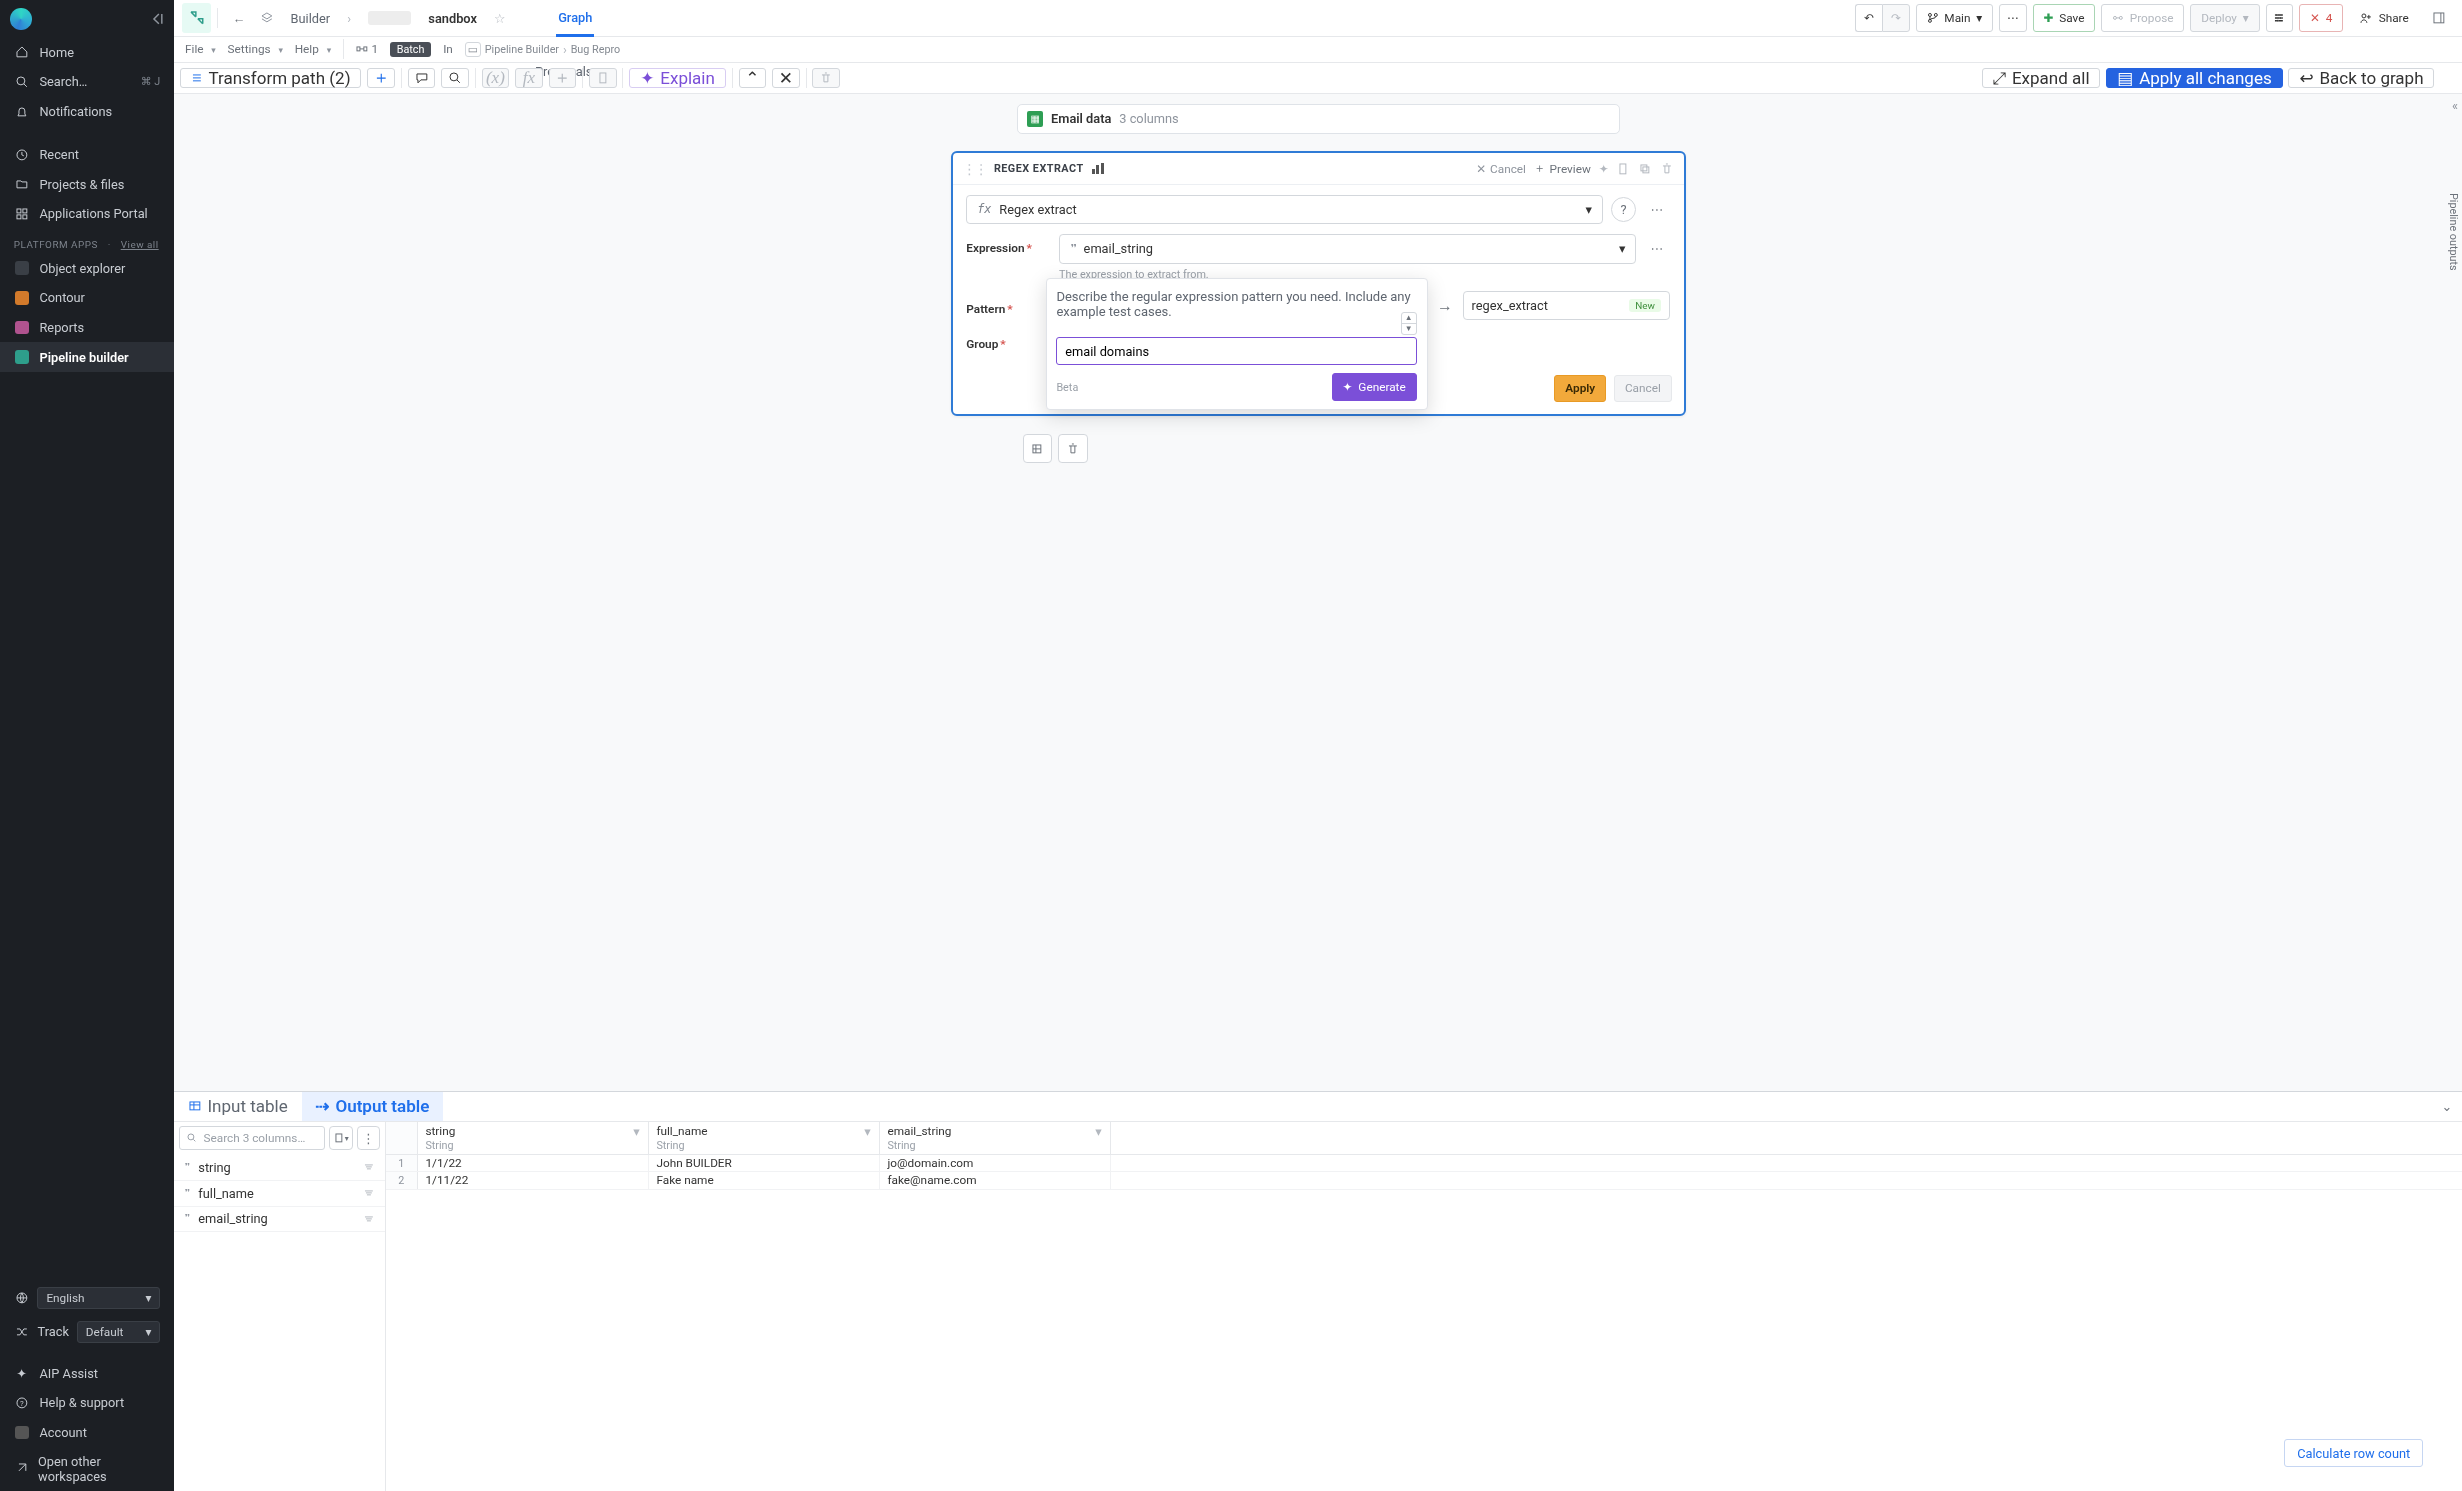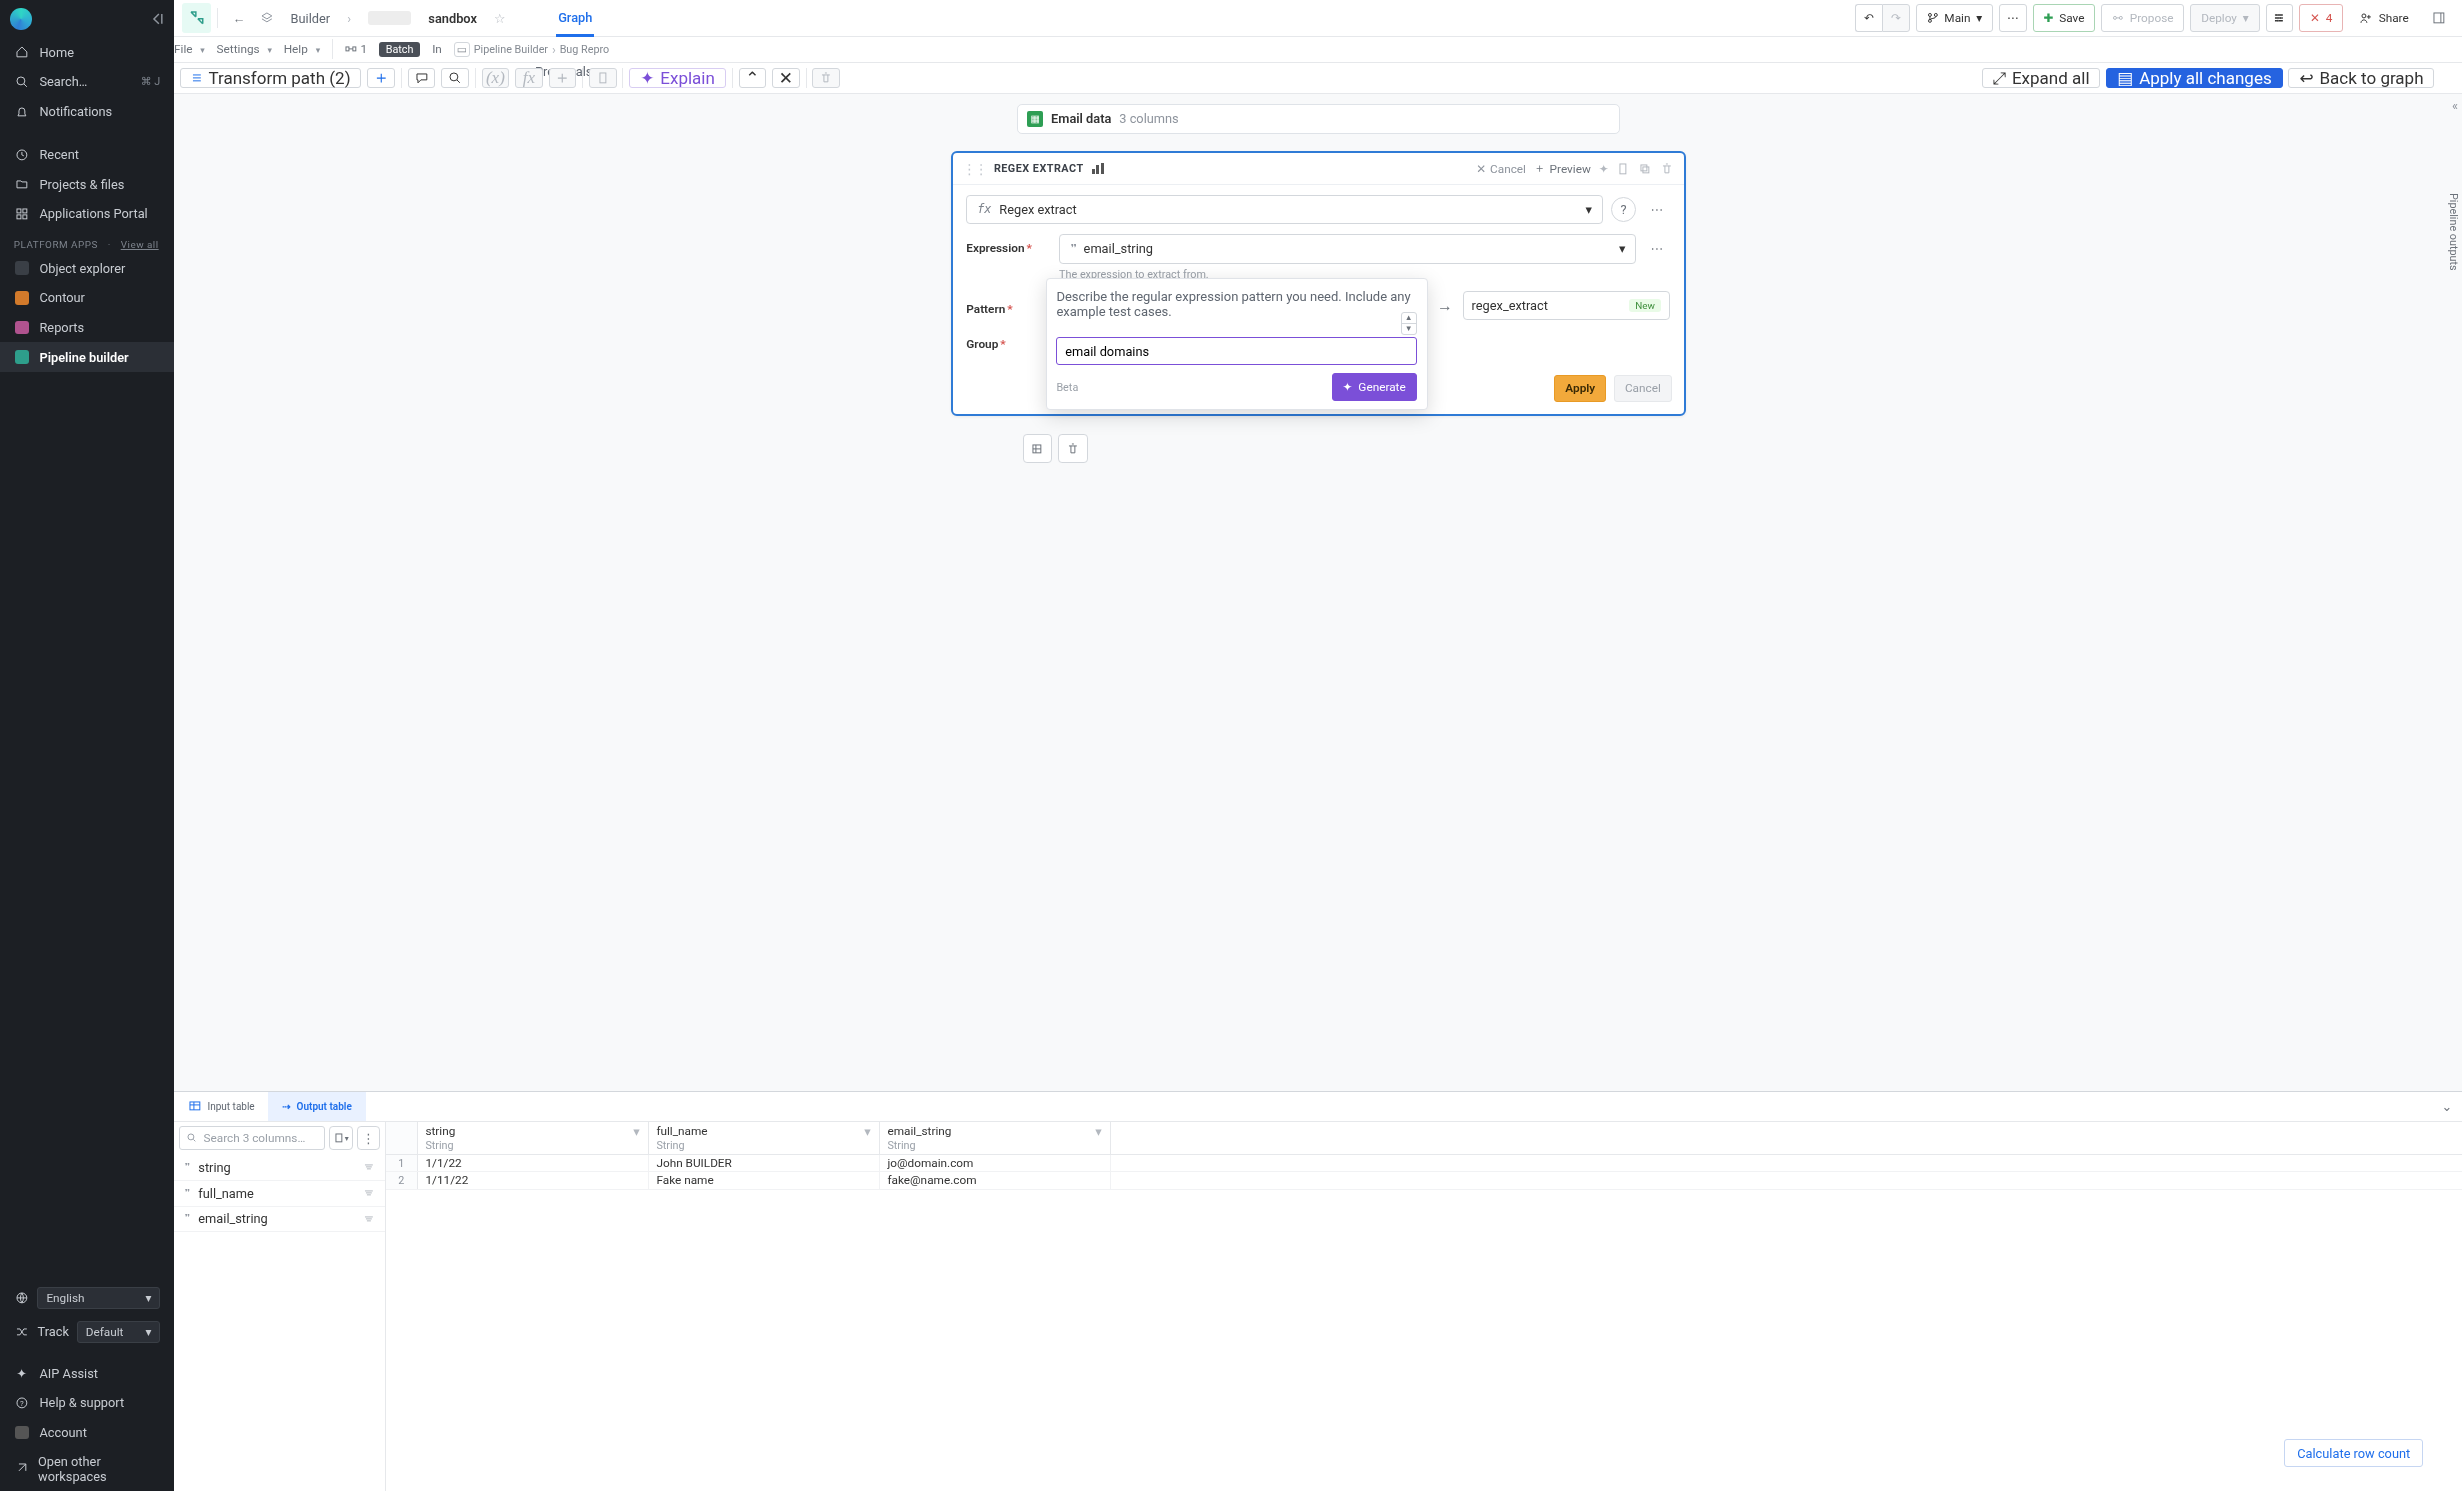--- a/index.html
+++ b/index.html
@@ -47,21 +47,21 @@
 .btn.green { border-color:#a9d5b4; }
 .btn.green .dot, .btn .save-icon { color:#2e9e54; }
 .btn.propose { color:#b3b8bf; }
 .btn.error-count { border-color:#e8b4b4; color:#d5544f; }
 .btn-group { display:flex; }
 .btn-group .btn { border-radius:0; border-right:none; }
 .btn-group .btn:first-child { border-radius:3px 0 0 3px; }
 .btn-group .btn:last-child { border-radius:0 3px 3px 0; border-right:1px solid #d3d7dc; }
 
 
-.subbar { height: 25.6px; border-bottom:1px solid #e6e8eb; display:flex; align-items:center; padding: 0 0; gap:11.8px; font-size:11.8px; color:#6c727a; }
+.subbar { height: 25.6px; border-bottom:1px solid #e6e8eb; display:flex; align-items:center; padding: 0 11px; gap:11.8px; font-size:11.8px; color:#6c727a; }
 .menu-item { display:flex; align-items:center; gap:3.9px; cursor:pointer; }
 .chip { background:#4a4f57; color:#fff; padding:1px 6.9px; border-radius:3px; font-size:10.8px; }
 .mini-breadcrumb { display:flex; align-items:center; gap:3.9px; font-size:10.8px; color:#848a92; }
 .mini-breadcrumb .pill { border:1px solid #d3d7dc; border-radius:3px; padding:0 2px; }
 
 
 .toolbar { height: 31.5px; border-bottom:1px solid #e6e8eb; display:flex; align-items:center; padding:0 5.9px; gap:5.9px; }
 .sep-v { width:1px; height:19.7px; background:#e6e8eb; }
 .toolbar .btn { height:20px; font-size:17px; }
 .btn.explain { color:#7b4fd8; border-color:#d8cdf2; }
@@ -127,21 +127,21 @@
 
 
 .tx-search-row { width: 591px; margin: 17.7px auto 0; display:flex; gap:5.9px; align-items:center; }
 .tx-search { flex:1; border:1px solid #d3d7dc; border-radius:3.9px; height:29.6px; display:flex; align-items:center; padding:0 9.9px; color:#9aa0a8; gap:7.9px; background:#fff; }
 .slash-hint { background:#f1f2f4; color:#9aa0a8; padding:0 5.9px; border-radius:3px; font-size:11.8px; }
 .sq-btn { width:29.6px; height:29.6px; border:1px solid #d3d7dc; border-radius:3.9px; display:inline-flex; align-items:center; justify-content:center; background:#fff; color:#6c727a; cursor:pointer; }
 
 
 .preview { height: 400px; border-top:1px solid #d3d7dc; display:flex; flex-direction:column; background:#fff; }
 .preview-tabs { height:29.6px; display:flex; align-items:stretch; border-bottom:1px solid #e6e8eb; position:relative; }
-.pv-tab { padding:0 13.8px; display:flex; align-items:center; gap:5.9px; font-size:10px; cursor:pointer; color:#5f6670; }
+.pv-tab { padding:0 13.8px; display:flex; align-items:center; gap:5.9px; font-size:17px; cursor:pointer; color:#5f6670; }
 .pv-tab.input { background:#fff; }
 .pv-tab.output { background:#e9f1ff; color:#1f6feb; font-weight:600; }
 .pv-expand { margin-left:auto; padding:0 9.9px; display:flex; align-items:center; color:#6c727a; cursor:pointer; }
 
 .preview-body { flex:1; display:flex; min-height:0; }
 .col-panel { width: 212px; border-right:1px solid #e6e8eb; display:flex; flex-direction:column; }
 .col-search-row { padding:4.9px; display:flex; gap:3.9px; }
 .col-search { flex:1; border:1px solid #d3d7dc; border-radius:3px; height:23.6px; padding:0 5.9px; display:flex; align-items:center; gap:5.9px; font-size:11.8px; color:#9aa0a8; }
 .col-list { flex:1; overflow:auto; }
 .col-item { display:flex; align-items:center; gap:7.9px; padding: 4.9px 9.9px; font-size:12.8px; border-bottom:1px solid #f1f2f4; }

